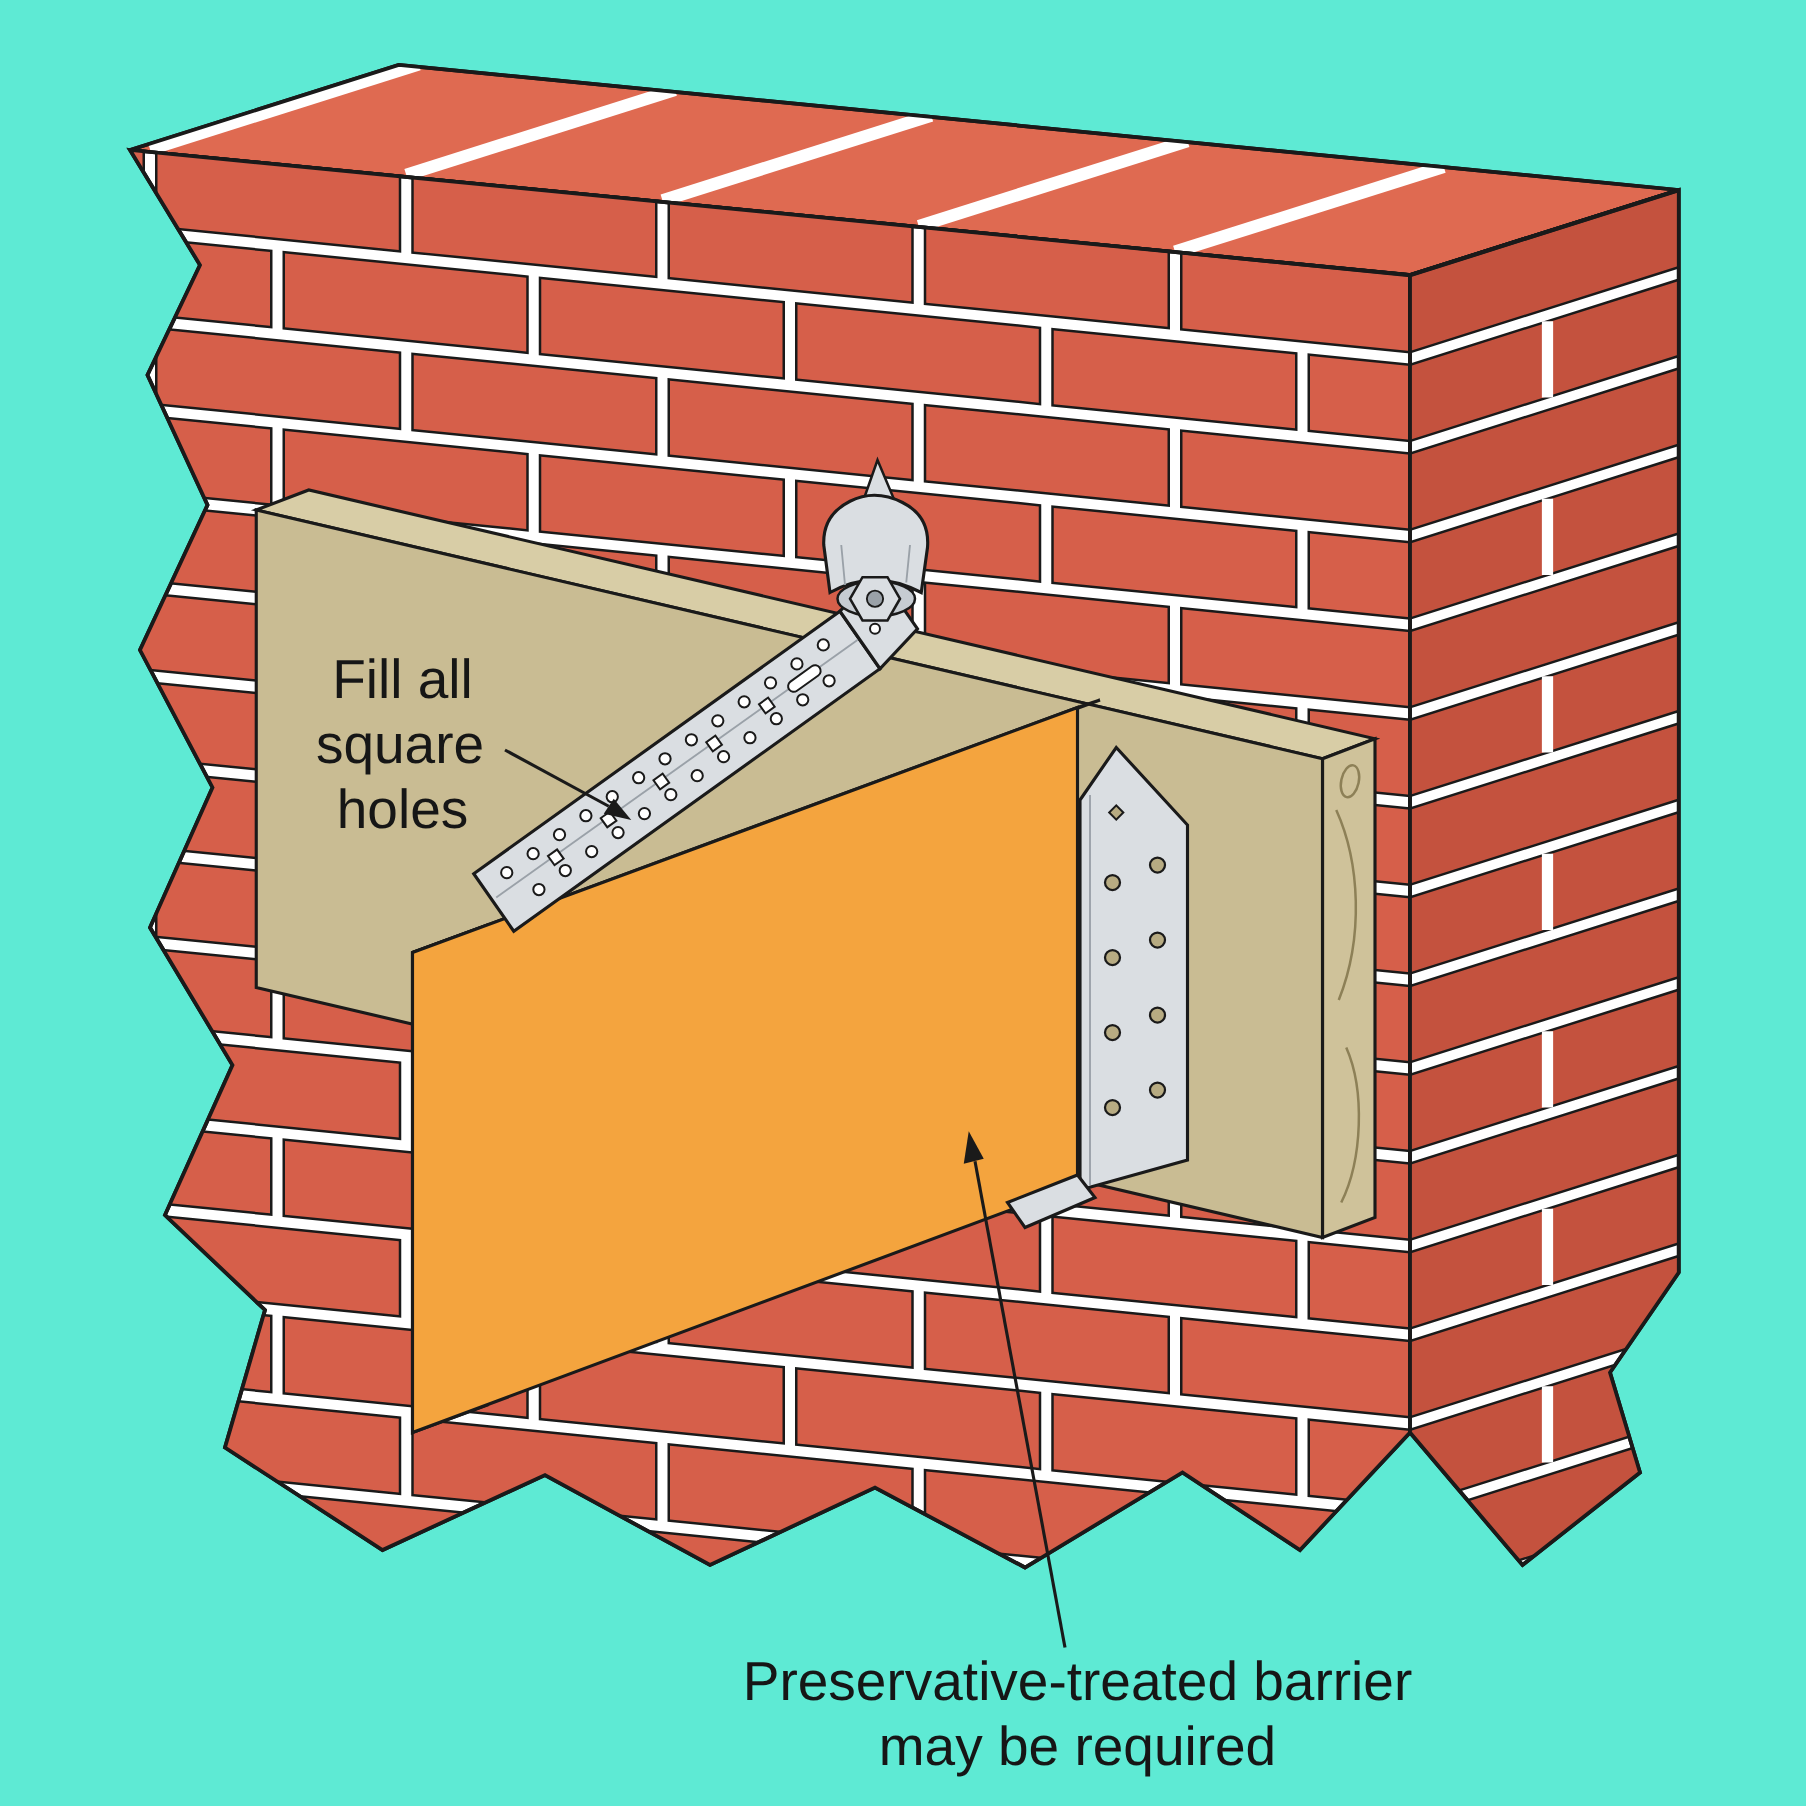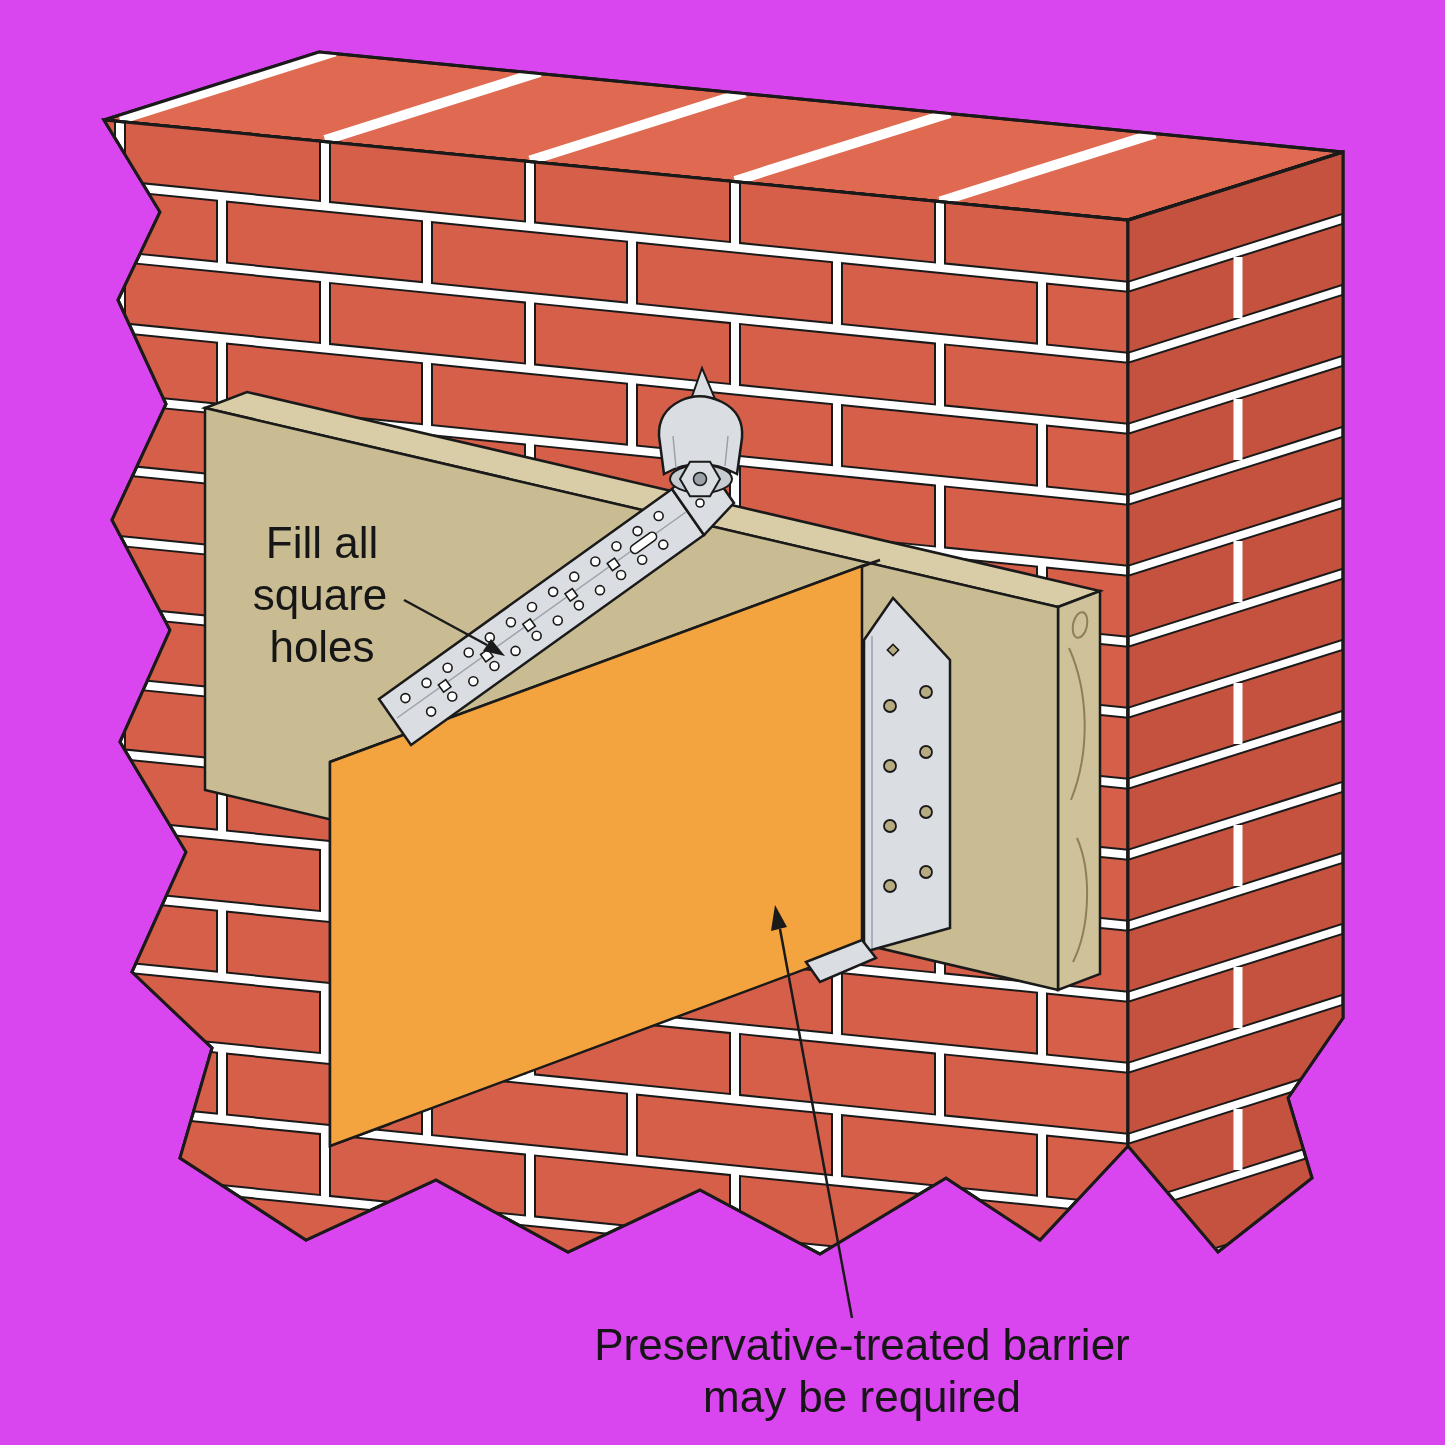--- a/index.html
+++ b/index.html
@@ -1,16 +1,16 @@
 <!DOCTYPE html>
 <html><head>
 <meta charset="utf-8">
 <style>
   html,body{margin:0;padding:0;background:#ffffff;}
-  .canvas{position:relative;width:1445px;height:1445px;background:#d946ef;overflow:hidden;
+  .canvas{position:relative;width:1445px;height:1445px;background:#5eead4;overflow:hidden;
           font-family:"Liberation Sans",sans-serif;}
   svg{position:absolute;left:0;top:0;}
   text{font-family:"Liberation Sans",sans-serif;font-size:44px;fill:#161616;}
   .leader{stroke:#1a1a1a;stroke-width:2.5;fill:none;}
   .outline3{stroke:#1a1a1a;stroke-width:3;}
   .outline25{stroke:#1a1a1a;stroke-width:2.5;}
   .outline2{stroke:#1a1a1a;stroke-width:2;}
 </style>
 </head>
 <body>

